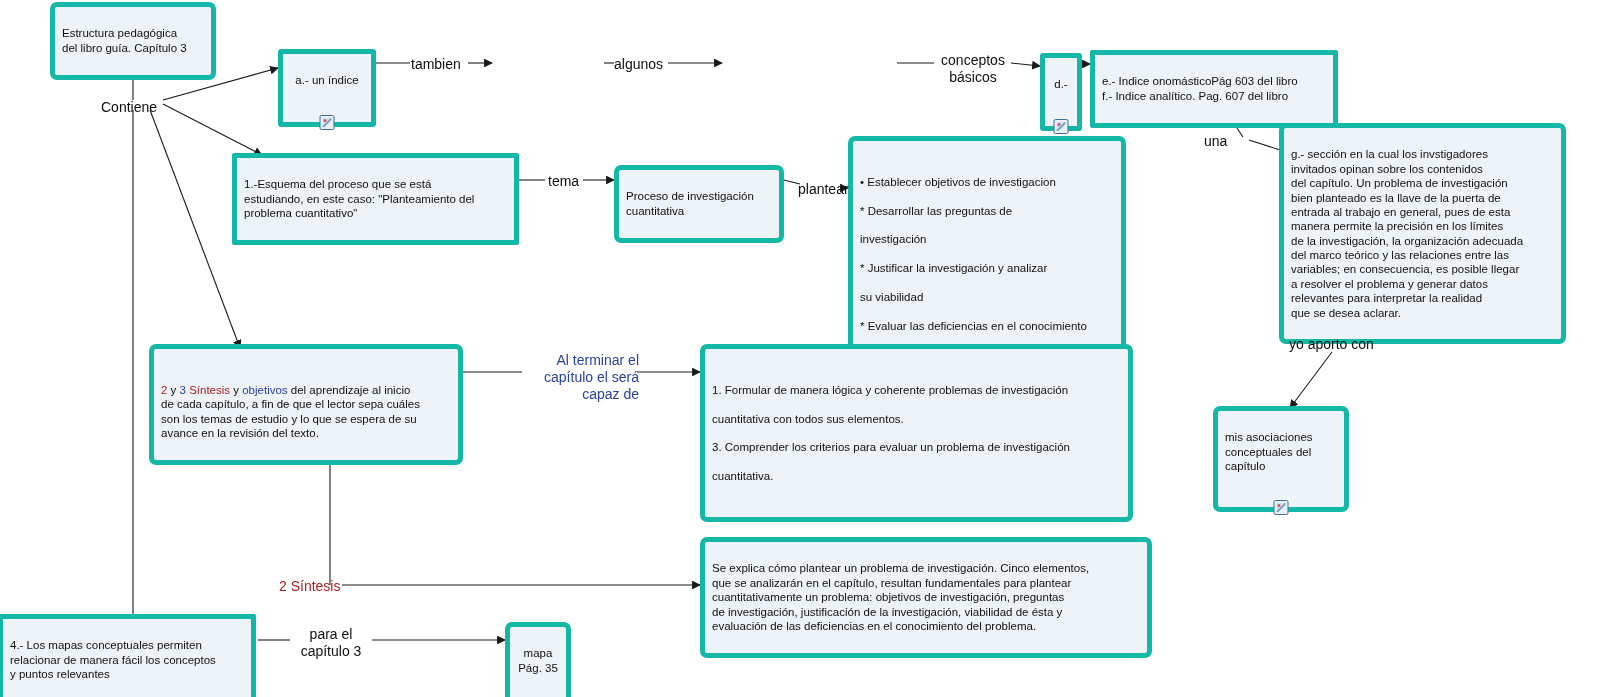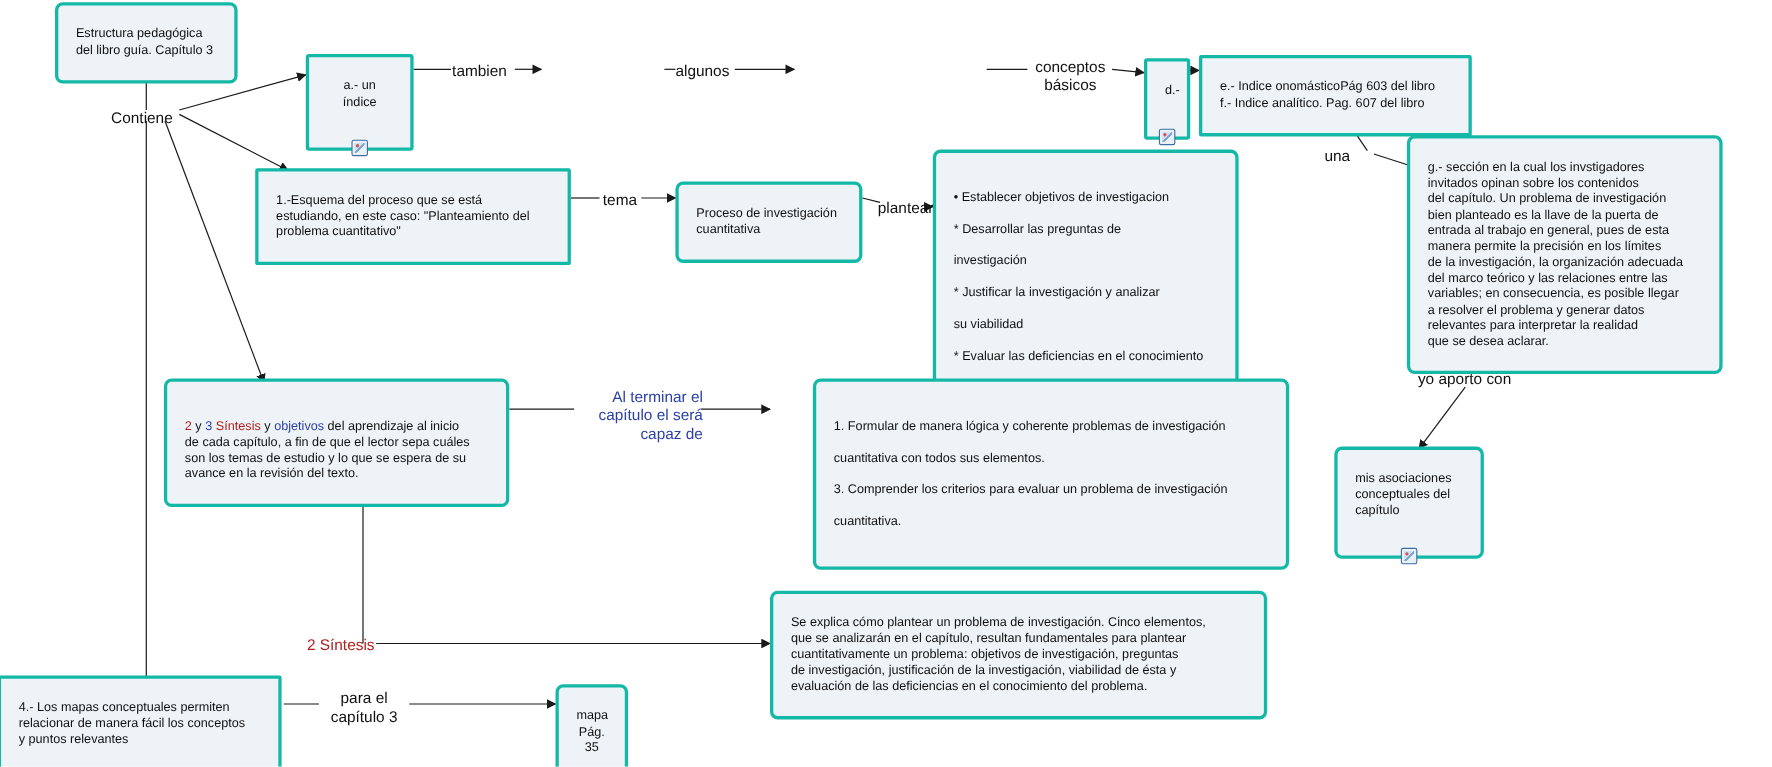--- a/index.html
+++ b/index.html
@@ -20,26 +20,26 @@
     left: 0;
     top: 0;
     width: 1611px;
     height: 697px;
     pointer-events: none;
   }
   .node {
     position: absolute;
     box-sizing: border-box;
     background: #eef3f7;
-    border: 3px solid #14b8a6;
+    border: 5px solid #14b8a6;
     border-radius: 7px;
     font-size: 11.5px;
     line-height: 1.25;
     color: #101010;
-    padding: 5px 16px;
+    padding: 5px 7px;
     white-space: pre-line;
   }
   .node.square {
     border-radius: 3px;
   }
   .node.sharp {
     border-radius: 2px;
   }
   .node .txt {
     display: block;
@@ -223,21 +223,21 @@
 
   <div class="node" style="left:149px; top:344px; width:314px;">
     <span class="rich">
       <span class="seg-red">2</span><span class="seg-dark"> y </span><span class="seg-blue">3</span><span class="seg-dark">  </span><span class="seg-red">Síntesis</span><span class="seg-dark"> y </span><span class="seg-blue">objetivos</span><span class="seg-dark" style="white-space:pre-line"> del aprendizaje al inicio
 de cada capítulo, a fin de que el lector sepa cuáles
 son los temas de estudio y lo que se espera de su
 avance en la revisión del texto.</span>
     </span>
   </div>
 
-  <div class="node" style="left:700px; top:344px; width:433px;margin-left:39px;">
+  <div class="node" style="left:700px; top:344px; width:433px;">
     <ul class="bullets">
       <li>1. Formular de manera lógica y coherente problemas de investigación</li>
       <li>    cuantitativa con todos sus elementos.</li>
       <li>3. Comprender los criterios para evaluar un problema de investigación</li>
       <li>    cuantitativa.</li>
     </ul>
   </div>
 
   <div class="node" style="left:1213px; top:406px; width:136px;">
     <span class="txt">mis asociaciones

